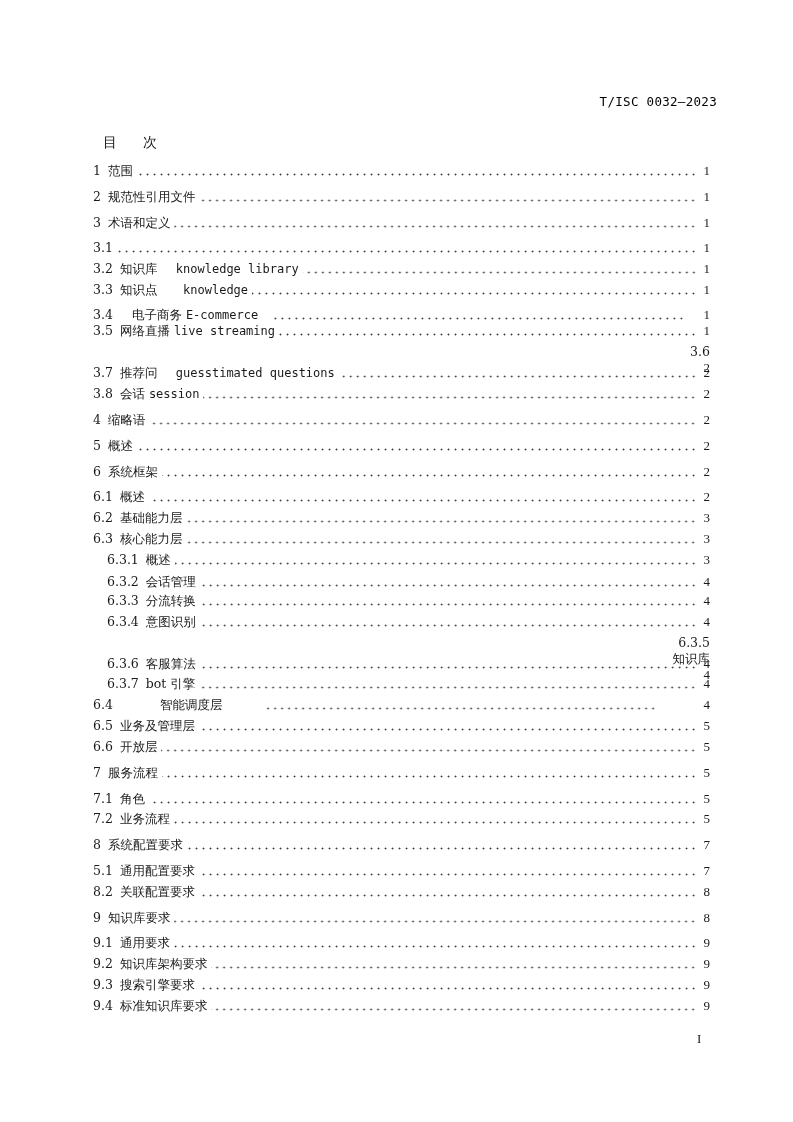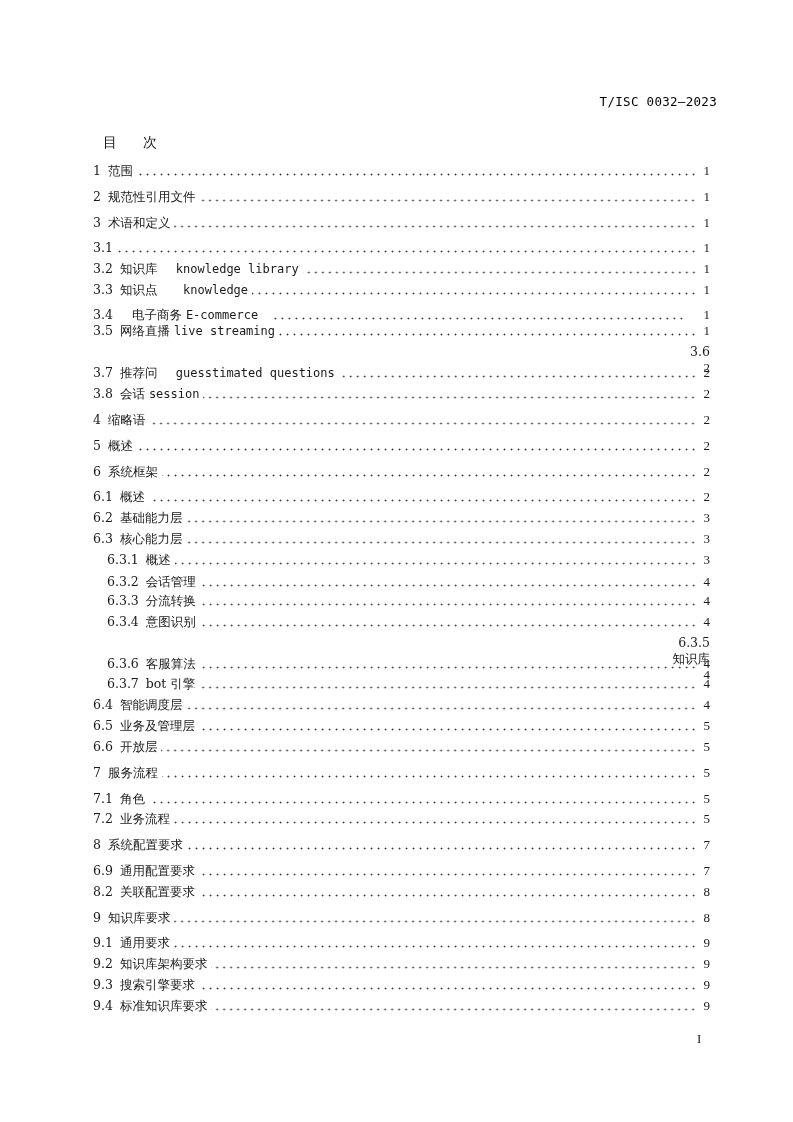--- a/index.html
+++ b/index.html
@@ -236,21 +236,21 @@
       <span class="toc-label"><span class="zh">客服算法</span></span>
       <span class="toc-leader"></span>
       <span class="toc-page">4</span>
     </li>
     <li class="toc-row lvl3" style="top: 676px;">
       <span class="toc-num">6.3.7</span>
       <span class="toc-label"><span class="zh">bot 引擎</span></span>
       <span class="toc-leader"></span>
       <span class="toc-page">4</span>
     </li>
-    <li class="toc-row" style="top: 697px;">
+    <li class="toc-row" style="top: 697px; gap: 40px;">
       <span class="toc-num">6.4</span>
       <span class="toc-label"><span class="zh">智能调度层</span></span>
       <span class="toc-leader"></span>
       <span class="toc-page">4</span>
     </li>
     <li class="toc-row" style="top: 718px;">
       <span class="toc-num">6.5</span>
       <span class="toc-label"><span class="zh">业务及管理层</span></span>
       <span class="toc-leader"></span>
       <span class="toc-page">5</span>
@@ -279,21 +279,21 @@
       <span class="toc-leader"></span>
       <span class="toc-page">5</span>
     </li>
     <li class="toc-row" style="top: 837px;">
       <span class="toc-num">8</span>
       <span class="toc-label"><span class="zh">系统配置要求</span></span>
       <span class="toc-leader"></span>
       <span class="toc-page">7</span>
     </li>
     <li class="toc-row" style="top: 863px;">
-      <span class="toc-num">6.9</span>
+      <span class="toc-num">5.1</span>
       <span class="toc-label"><span class="zh">通用配置要求</span></span>
       <span class="toc-leader"></span>
       <span class="toc-page">7</span>
     </li>
     <li class="toc-row" style="top: 884px;">
       <span class="toc-num">8.2</span>
       <span class="toc-label"><span class="zh">关联配置要求</span></span>
       <span class="toc-leader"></span>
       <span class="toc-page">8</span>
     </li>

